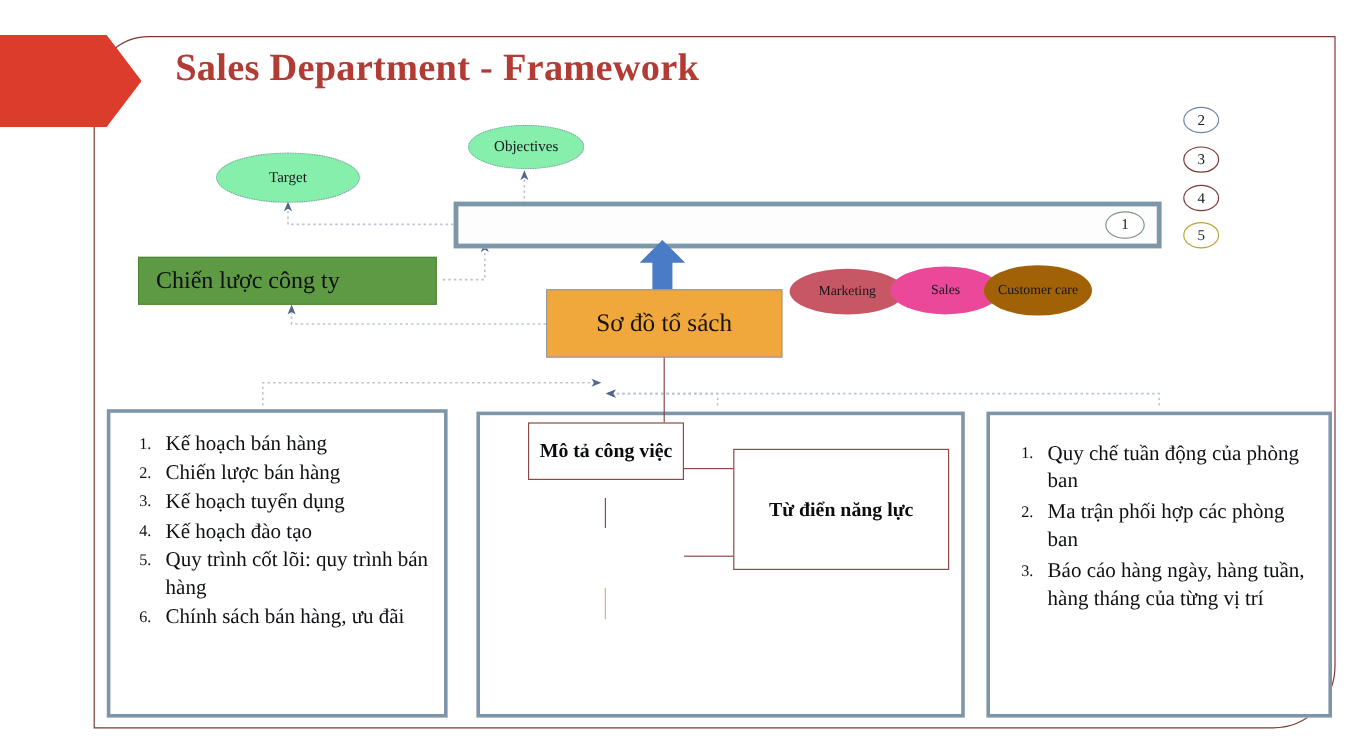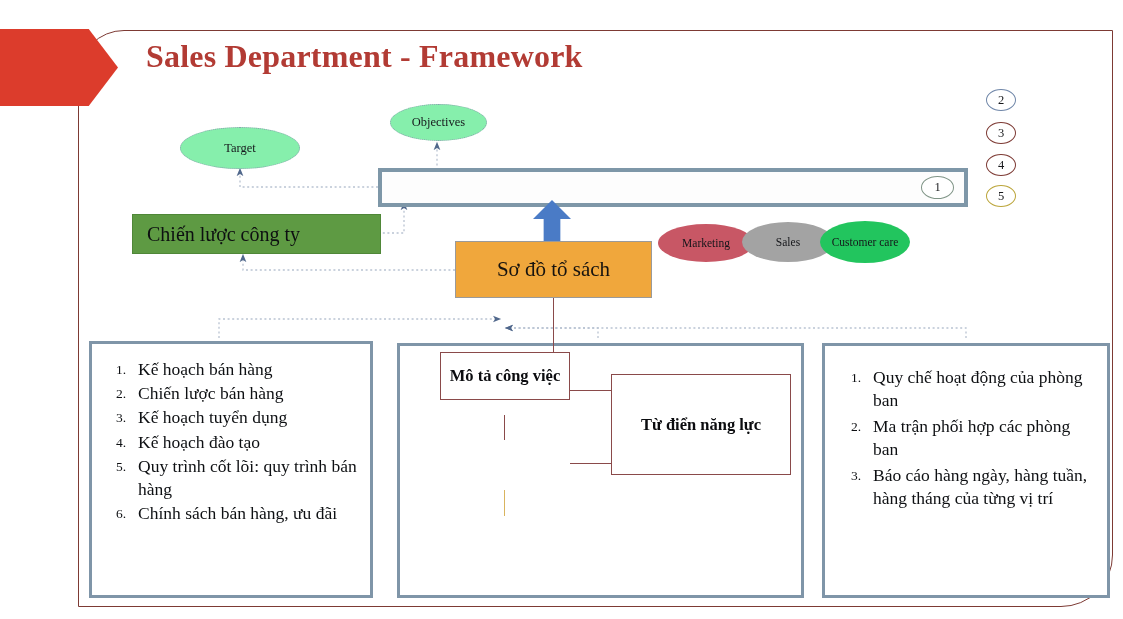--- a/index.html
+++ b/index.html
@@ -88,21 +88,21 @@
   .num-circle{
     position:absolute;width:30px;height:22px;
     border-radius:50%;border:1.2px solid #888;
     background:#fff;
     display:flex;align-items:center;justify-content:center;
     font-size:12.5px;color:#17181b;box-sizing:border-box;
   }
 
   
   .green-box{
-    position:absolute;left:132px;top:214px;
+    position:absolute;left:115px;top:214px;
     width:249px;height:40px;
     background:#5E9A43;
     border:1px solid #4f8738;
     box-sizing:border-box;
     display:flex;align-items:center;
     padding-left:14px;
     font-size:20px;color:#0d0f11;
   }
 
   
@@ -236,22 +236,22 @@
   <div class="num-circle" style="left: 986px; top: 154px; border-color: rgb(125, 58, 52);">4</div>
   <div class="num-circle" style="left: 986px; top: 185px; border-color: rgb(187, 165, 58);">5</div>
 
   <div class="green-box" style="background: rgb(94, 154, 67);">Chiến lược công ty</div>
 
   <div class="blue-arrow"></div>
 
   <div class="orange-box" style="background: rgb(240, 167, 60);">Sơ đồ tổ sách</div>
 
   <div class="blob" id="blob-marketing" style="background: rgb(200, 87, 101);">Marketing</div>
-  <div class="blob" id="blob-sales" style="background: #a3a3a3;">Sales</div>
-  <div class="blob" id="blob-care" style="background: #22c55e;">Customer care</div>
+  <div class="blob" id="blob-sales" style="background: #ec4899;">Sales</div>
+  <div class="blob" id="blob-care" style="background: #a16207;">Customer care</div>
 
   <div class="panel" id="panel-left">
     <ol class="vlist">
       <li>
           <span class="num">1.</span>
           <span class="txt">Kế hoạch bán hàng</span>
         </li>
       <li>
           <span class="num">2.</span>
           <span class="txt">Chiến lược bán hàng</span>
@@ -274,21 +274,21 @@
         </li>
     </ol>
   </div>
 
   <div class="panel" id="panel-mid"></div>
 
   <div class="panel" id="panel-right">
     <ol class="vlist">
       <li>
           <span class="num">1.</span>
-          <span class="txt">Quy chế hoạt động của phòng ban</span>
+          <span class="txt">Quy chế tuần động của phòng ban</span>
         </li>
       <li>
           <span class="num">2.</span>
           <span class="txt">Ma trận phối hợp  các phòng ban</span>
         </li>
       <li>
           <span class="num">3.</span>
           <span class="txt">Báo cáo hàng ngày, hàng tuần, hàng tháng của từng vị trí</span>
         </li>
     </ol>

